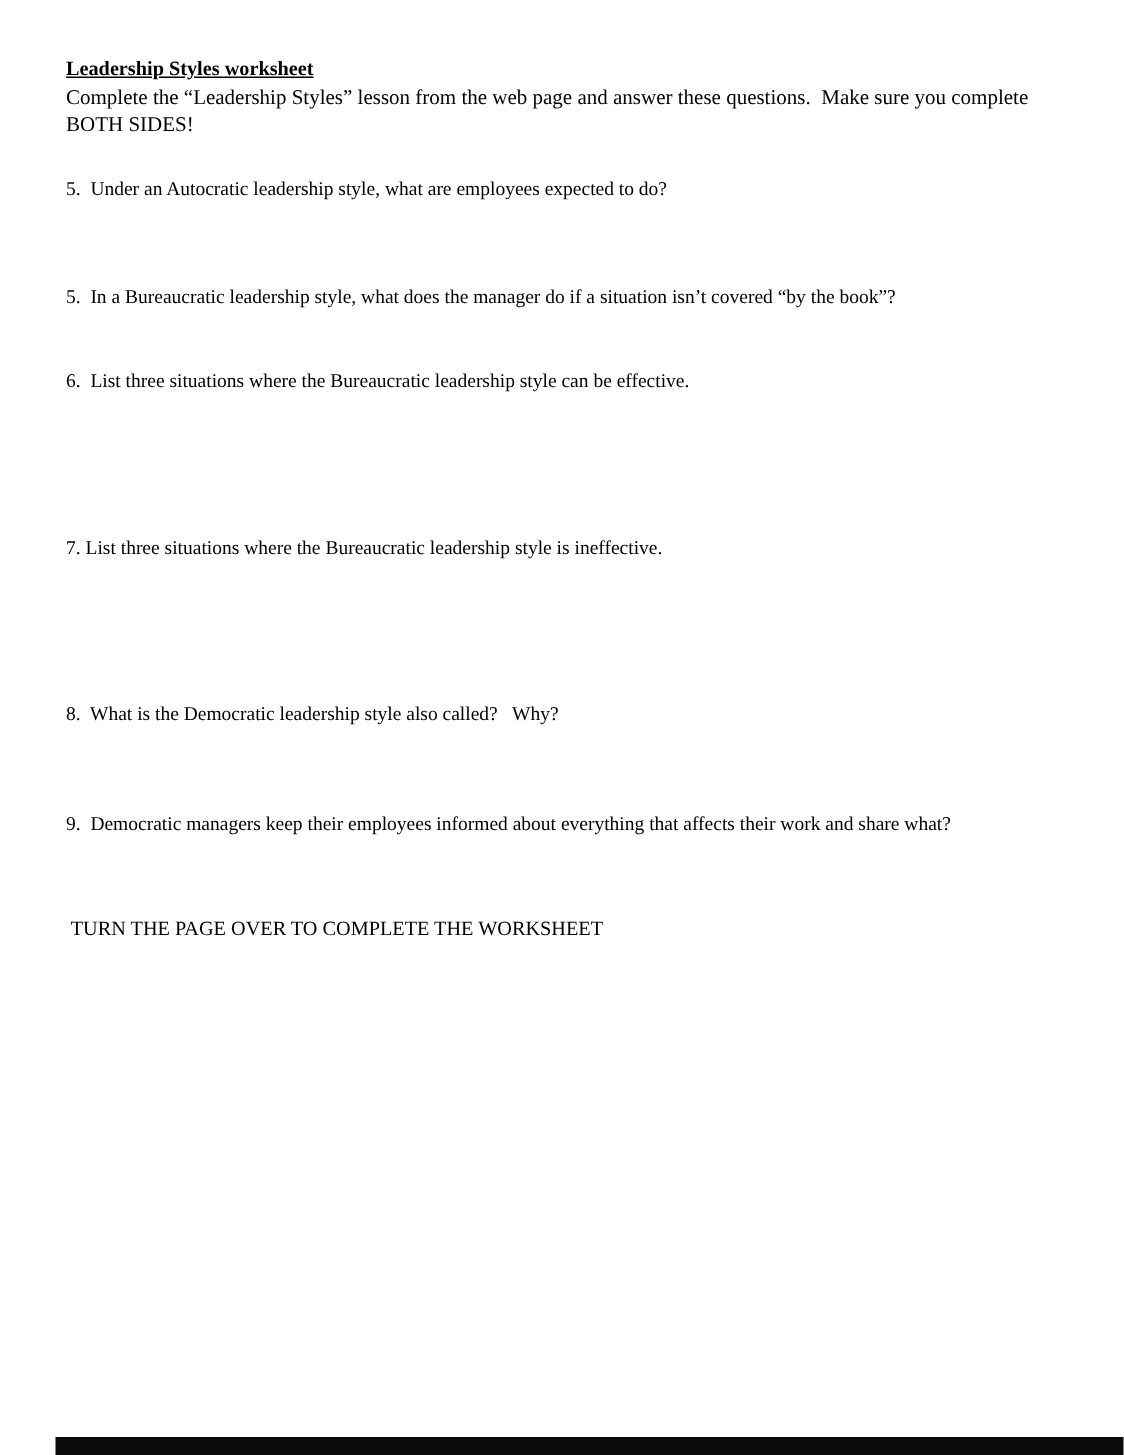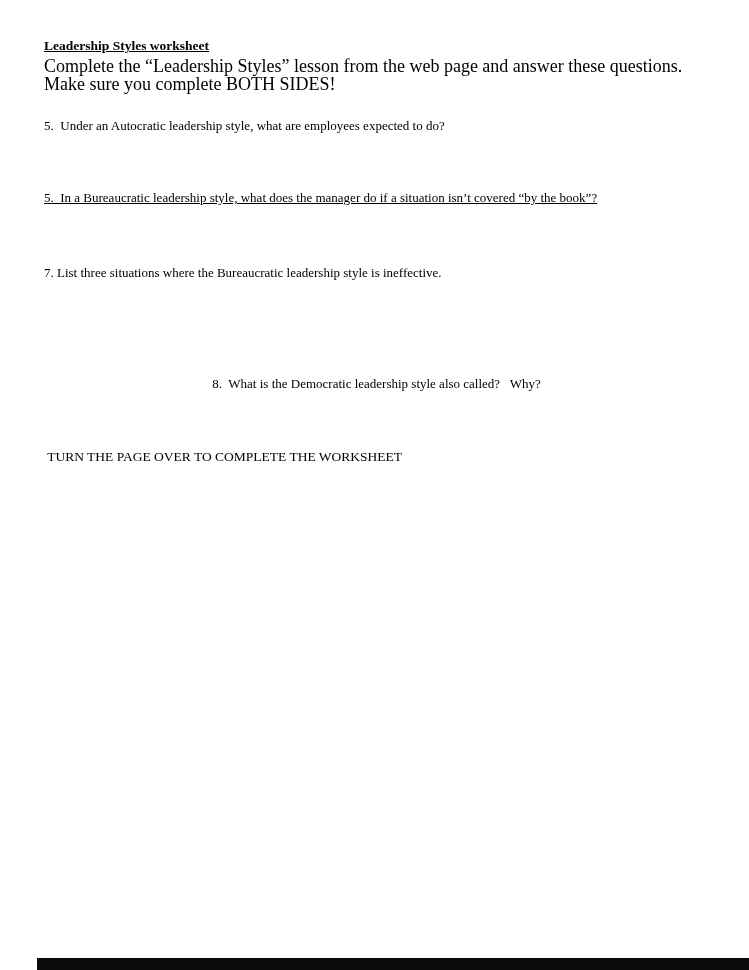--- a/index.html
+++ b/index.html
@@ -26,40 +26,40 @@
   }
   .doc-title {
     font-size: 13.5px;
     font-weight: bold;
     text-decoration: underline;
     margin: 0 0 2px 0;
     line-height: 18px;
     white-space: pre-wrap;
   }
   .doc-intro {
-    font-size: 18px;
+    font-size: 14px;
     line-height: 18px;
     margin: 0 0 24px 0;
     max-width: 662px;
     white-space: pre-wrap;
   }
   .question {
     font-size: 13px;
     line-height: 18px;
     margin: 0;
     white-space: pre;
   }
   .question.q1 { margin-bottom: 54px; }
   .question.q2 { margin-bottom: 54px; }
   .question.q3 { margin-bottom: 80px; }
   .question.q4 { margin-bottom: 90px; }
-  .question.q5 { margin-bottom: 57px; text-decoration: underline; }
+  .question.q5 { margin-bottom: 38px; }
   .question.q6 { margin-bottom: 93px; }
   .question.q7 { margin-bottom: 93px; }
-  .question.q8 { margin-bottom: 55px; text-align: center; }
+  .question.q8 { margin-bottom: 55px; }
   .question.q9 { margin-bottom: 52px; }
   .doc-footer {
     font-size: 13.5px;
     line-height: 18px;
     margin: 0;
     white-space: pre;
   }
   .scan-bar {
     position: absolute;
     left: 37px;
@@ -74,21 +74,23 @@
 
 <div class="page">
 
   <h1 class="doc-title">Leadership Styles worksheet</h1>
 
   <p class="doc-intro">Complete the “Leadership Styles” lesson from the web page and answer these questions.  Make sure you complete BOTH SIDES!</p>
 
   <div>
     <p class="question q2">5.  Under an Autocratic leadership style, what are employees expected to do?</p>
     <p class="question q5">5.  In a Bureaucratic leadership style, what does the manager do if a situation isn’t covered “by the book”?</p>
+    <p class="question q6">6.  List three situations where the Bureaucratic leadership style can be effective.</p>
     <p class="question q7">7. List three situations where the Bureaucratic leadership style is ineffective.</p>
     <p class="question q8">8.  What is the Democratic leadership style also called?   Why?</p>
+    <p class="question q9">9.  Democratic managers keep their employees informed about everything that affects their work and share what?</p>
   </div>
 
   <p class="doc-footer"> TURN THE PAGE OVER TO COMPLETE THE WORKSHEET</p>
 
 </div>
 
 <div class="scan-bar"></div>
 
 </body></html>

